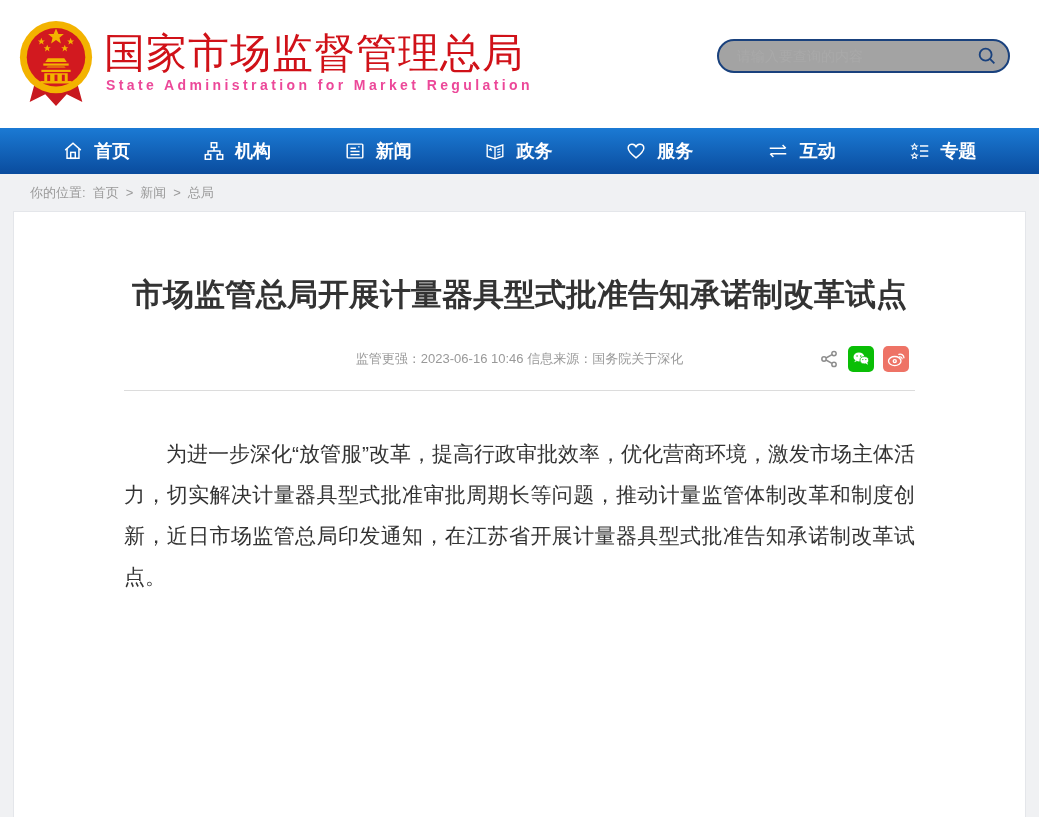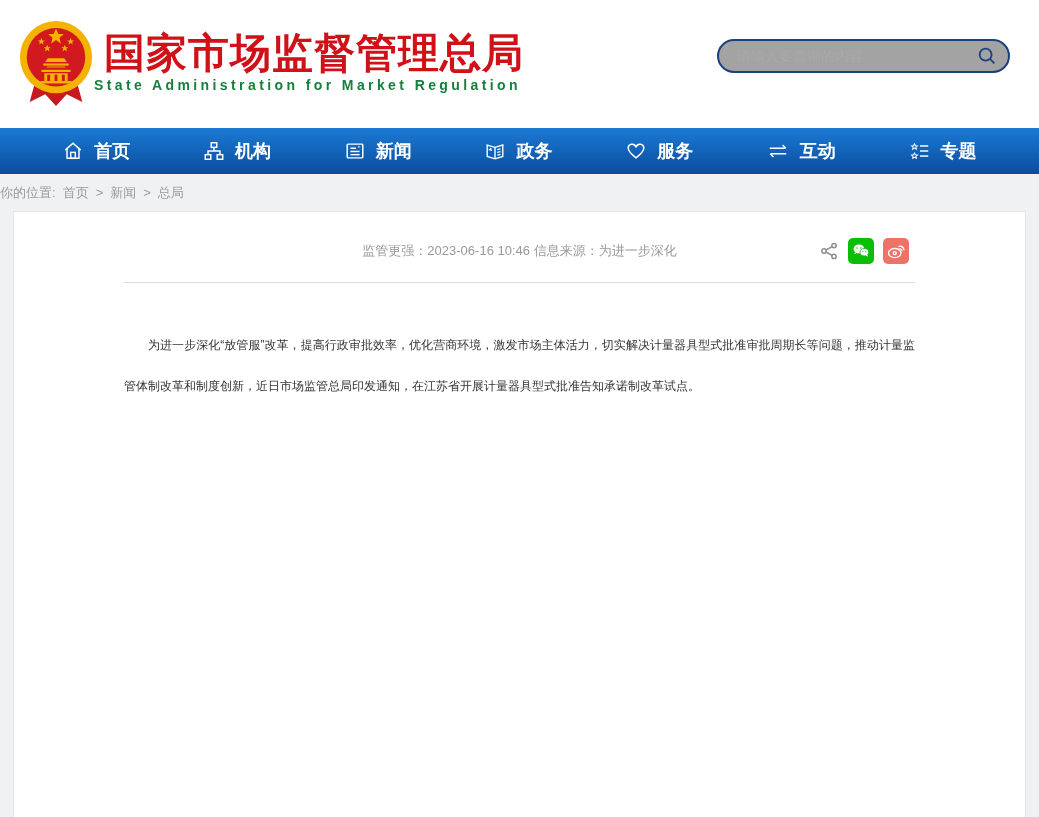--- a/index.html
+++ b/index.html
@@ -8,25 +8,25 @@
     width:1039px; height:817px; overflow:hidden;
     background:#f0f1f3;
     font-family:"Liberation Sans", sans-serif;
   }
 
   
   .site-header { position:relative; height:128px; background:#ffffff; }
   .logo { position:absolute; left:17px; top:18px; width:78px; height:90px; }
   .site-title {
     position:absolute; left:104px; top:26px;
-    font-size:41px; font-weight:bold; color:#d01118; letter-spacing:1px;
+    font-size:41px; font-weight:normal; color:#d01118; letter-spacing:1px;
   }
   .site-subtitle {
-    position:absolute; left:94px; top:77px;
-    font-size:14px; font-weight:600; color:#15803d; letter-spacing:3.4px;
+    position:absolute; left:106px; top:77px;
+    font-size:14px; font-weight:600; color:#ec4899; letter-spacing:3.4px;
   }
   .search-box {
     position:absolute; right:29px; top:39px; width:293px; height:34px;
     border:2px solid #19417d; border-radius:18px; background:#a3a3a3;
     display:flex; align-items:center; padding:0 10px 0 16px;
   }
   .search-box input {
     flex:1; border:none; outline:none; font-size:14px; color:#333;
     font-family:"Liberation Sans", sans-serif; background:transparent;
   }
@@ -41,21 +41,21 @@
   }
   .nav-item {
     display:flex; align-items:center; gap:10px;
     color:#ffffff; font-size:18px; font-weight:bold; cursor:pointer; white-space:nowrap;
   }
   .nav-item svg { display:block; }
 
   
   .breadcrumb {
     height:37px; display:flex; align-items:center; gap:7px;
-    font-size:13px; color:#9a9a9a;
+    padding-left:30px; font-size:13px; color:#9a9a9a;
   }
   .breadcrumb .crumb { cursor:pointer; }
 
   
   .card {
     margin:0 13px; background:#ffffff; border:1px solid #e4e6ea;
     min-height:700px; padding:0 110px;
   }
   .article-title {
     margin:58px auto 0; max-width:800px; text-align:center;
@@ -71,21 +71,21 @@
     width:26px; height:26px; border-radius:5px; display:flex;
     align-items:center; justify-content:center; cursor:pointer;
   }
   .badge-wechat { background:#0abe06; }
   .badge-weibo  { background:#ee7366; }
   .share-plain { cursor:pointer; display:flex; align-items:center; }
   .divider { border-bottom:1px solid #dcdcdc; margin-top:17px; }
 
   .article-body { margin-top:42px; }
   .article-body p {
-    margin:0; font-size:12px; color:#333333; line-height:41px;
+    margin:0; font-size:21px; color:#333333; line-height:41px;
     text-align:justify; text-indent:2em;
   }
 </style>
 </head>
 <body>
 
 <header class="site-header">
   <svg class="logo" viewBox="0 0 80 92">
     <defs>
       <path id="star" d="M0,-10 L2.9,-3.1 L9.5,-3.1 L4.2,1.2 L5.9,8.1 L0,4 L-5.9,8.1 L-4.2,1.2 L-9.5,-3.1 L-2.9,-3.1 Z"></path>
@@ -194,24 +194,25 @@
 <div class="breadcrumb">
   <span>你的位置:</span>
     <span class="crumb">首页</span>
   <span>&gt;</span>
   <span class="crumb">新闻</span>
   <span>&gt;</span>
   <span class="crumb">总局</span>
 </div>
 
 <main class="card">
+  <h1 class="article-title">市场监管总局开展计量器具型式批准告知承诺制改革试点</h1>
 
   <div class="meta-row">
     <span>监管更强：</span><span>2023-06-16 10:46</span>
-    <span class="src">信息来源：</span><span>为进一步深化</span>
+    <span class="src">信息来源：</span><span>国务院关于深化</span>
 
     <div class="share">
       <span class="share-plain">
         <svg width="20" height="20" viewBox="0 0 24 24" fill="none" stroke="#8d8d8d" stroke-width="1.8">
           <circle cx="18" cy="5.5" r="2.6"></circle>
             <circle cx="6" cy="12" r="2.6"></circle>
             <circle cx="18" cy="18.5" r="2.6"></circle>
           <line x1="8.4" y1="10.8" x2="15.6" y2="6.8"></line>
             <line x1="8.4" y1="13.2" x2="15.6" y2="17.2"></line>
         </svg>

